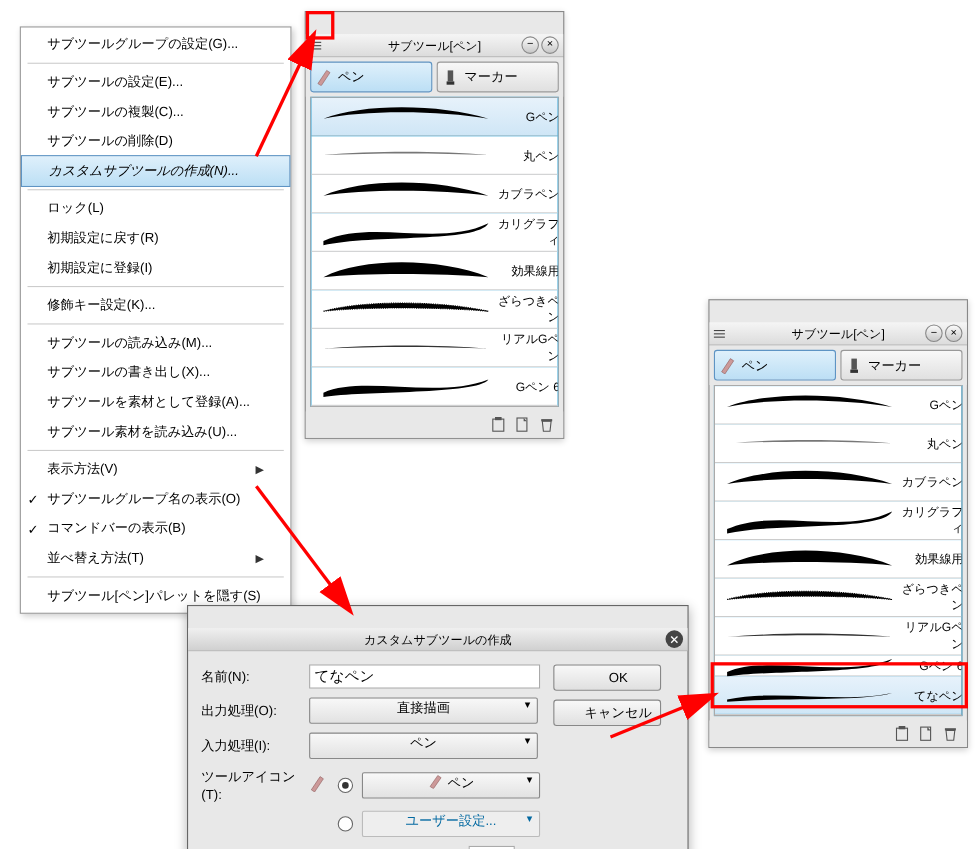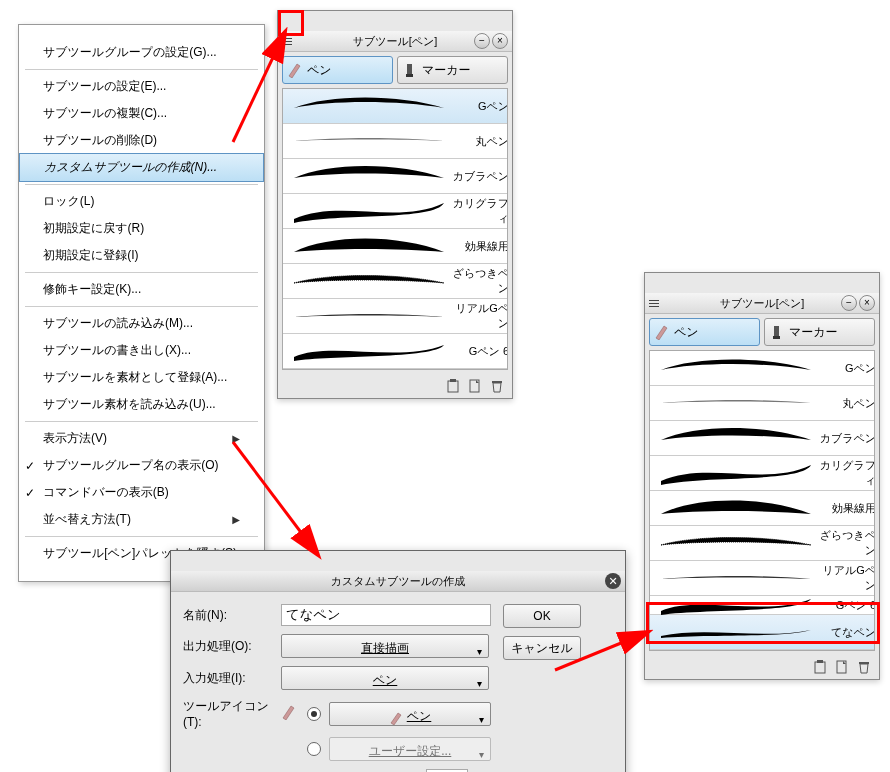--- a/index.html
+++ b/index.html
@@ -146,21 +146,21 @@
   cursor: pointer;
 }
 
 
 .context-menu {
   position: absolute;
   background: #fff;
   border: 1px solid #999;
   box-shadow: 2px 2px 6px rgba(0,0,0,0.2);
   width: 245px;
-  padding: 14px 0;
+  padding: 2px 0;
 }
 .menu-item {
   padding: 5px 24px;
   cursor: pointer;
   position: relative;
   font-size: 12px;
   display: flex;
   align-items: center;
   justify-content: space-between;
 }
@@ -236,49 +236,49 @@
   border: 1px solid #aaa;
   padding: 0 4px;
   background: #fff;
 }
 .select-box {
   width: 206px;
   height: 22px;
   border: 1px solid #888;
   background: linear-gradient(#f8f8f8, #e2e2e2);
   display: flex;
-  align-items: flex-end;
+  align-items: flex-start;
   justify-content: center;
   position: relative;
   cursor: pointer;
   border-radius: 2px;
-  text-decoration: underline;
 }
 .select-box::after {
   content: "▾";
   position: absolute;
   right: 6px;
   font-size: 10px;
 }
 .select-box.disabled {
-  color: #737373;
+  color: #0369a1;
   background: #eee;
   border-color: #bbb;
 }
 .btn {
   width: 76px;
   height: 22px;
   border: 1px solid #888;
   background: linear-gradient(#f8f8f8, #e0e0e0);
   border-radius: 3px;
   display: flex;
   align-items: center;
   justify-content: center;
   cursor: pointer;
   font-size: 12px;
+  padding-left: 20px;
 }
 .radio {
   width: 12px;
   height: 12px;
   border: 1px solid #666;
   border-radius: 50%;
   display: inline-flex;
   align-items: center;
   justify-content: center;
   background: #fff;

